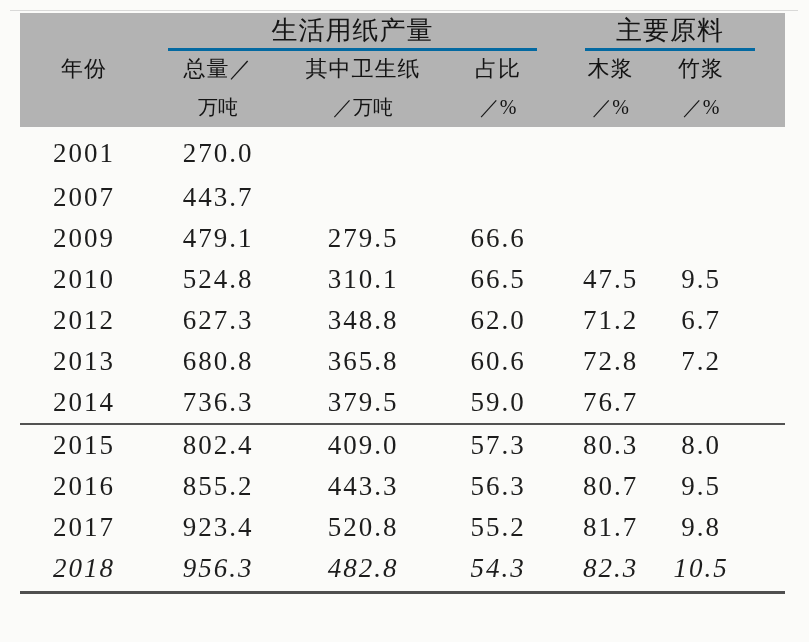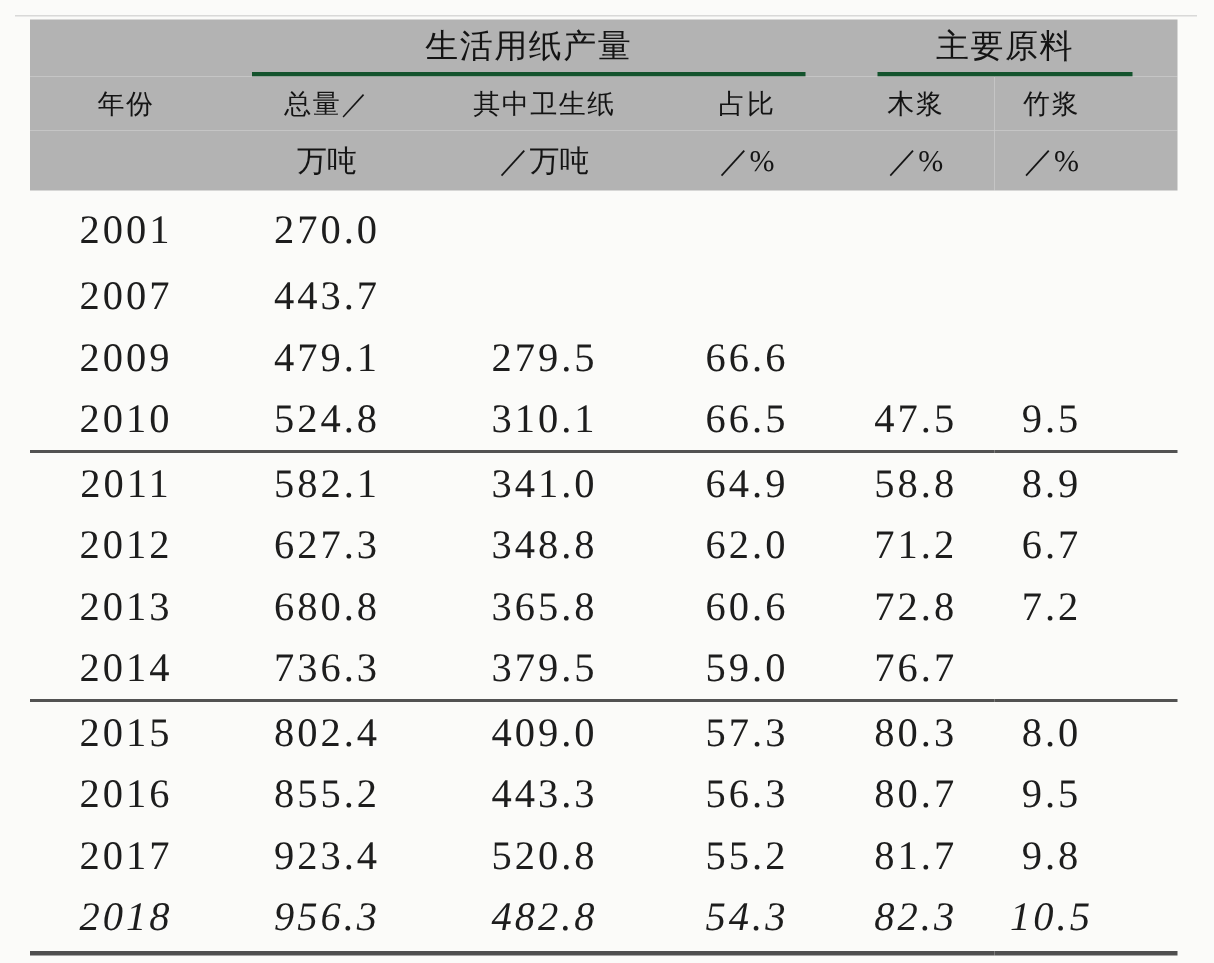--- a/index.html
+++ b/index.html
@@ -35,31 +35,31 @@
     border-bottom: 3px solid #4f4f4f;
   }
   thead th {
     background: #b3b3b3;
     font-weight: normal;
     color: #141414;
     padding: 0;
   }
   tr.group-row th { height: 38px; vertical-align: bottom; }
   .spanner {
-    font-size: 22px;
+    font-size: 26px;
     line-height: 34px;
-    border-bottom: 3px solid #14532d;
+    border-bottom: 3px solid #0369a1;
     text-align: center;
     letter-spacing: 1px;
   }
   .spanner.sp-1 { margin: 0 21px 0 20px; }
   .spanner.sp-2 { margin: 0 30px 0 27px; text-align: center; }
   tr.subhead-1 th {
     height: 36px;
-    font-size: 18px;
+    font-size: 22px;
     vertical-align: middle;
     text-align: center;
     letter-spacing: 1px;
   }
   tr.subhead-2 th {
     height: 40px;
     font-size: 20px;
     vertical-align: middle;
     text-align: center;
   }
@@ -145,28 +145,20 @@
           <td class="col6pad"></td>
         </tr>
         <tr>
           <td>2010</td>
           <td>524.8</td>
           <td>310.1</td>
           <td>66.5</td>
           <td>47.5</td>
           <td class="col6pad">9.5</td>
         </tr>
-        <tr class="rule">
-          <td>2011</td>
-          <td>582.1</td>
-          <td>341.0</td>
-          <td>64.9</td>
-          <td>58.8</td>
-          <td class="col6pad">8.9</td>
-        </tr>
         <tr>
           <td>2012</td>
           <td>627.3</td>
           <td>348.8</td>
           <td>62.0</td>
           <td>71.2</td>
           <td class="col6pad">6.7</td>
         </tr>
         <tr>
           <td>2013</td>

